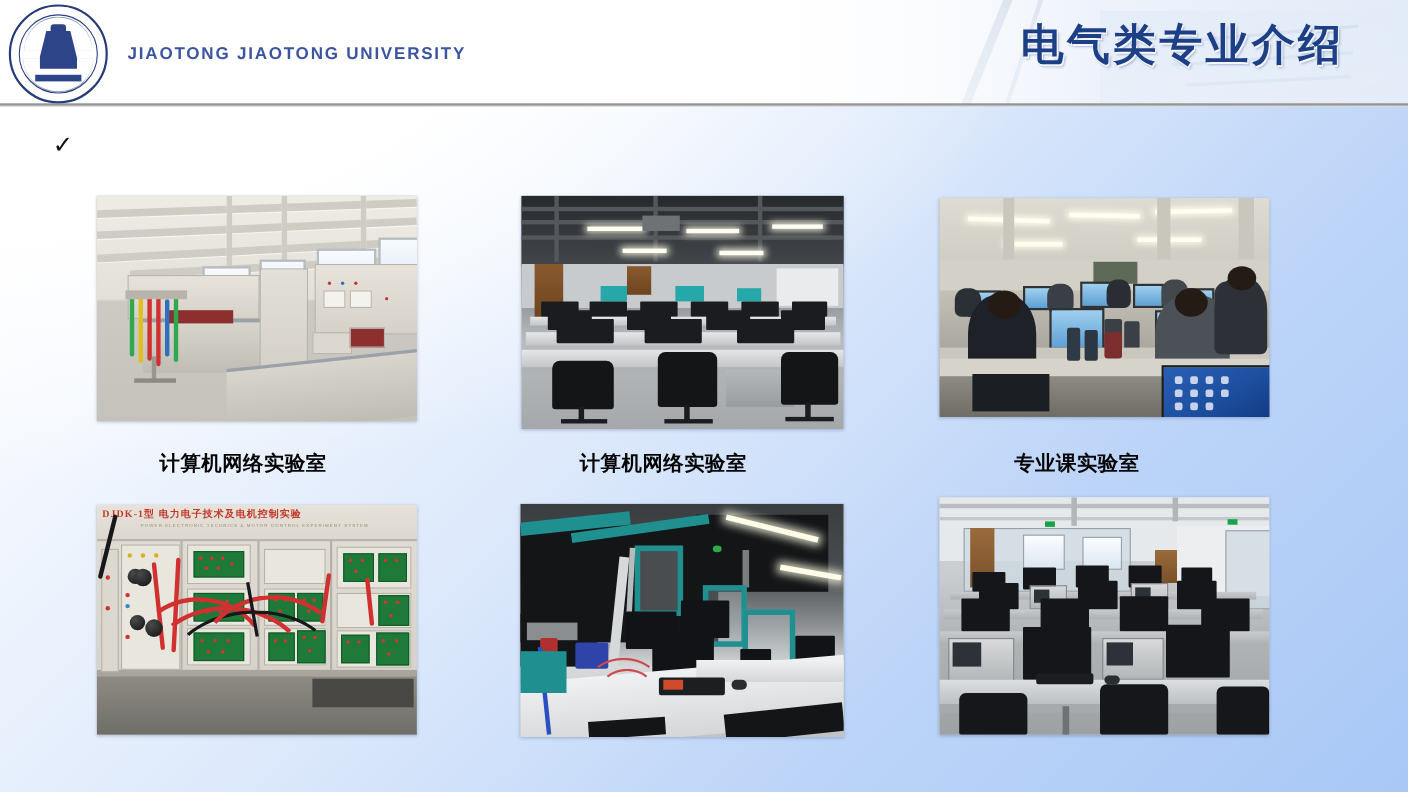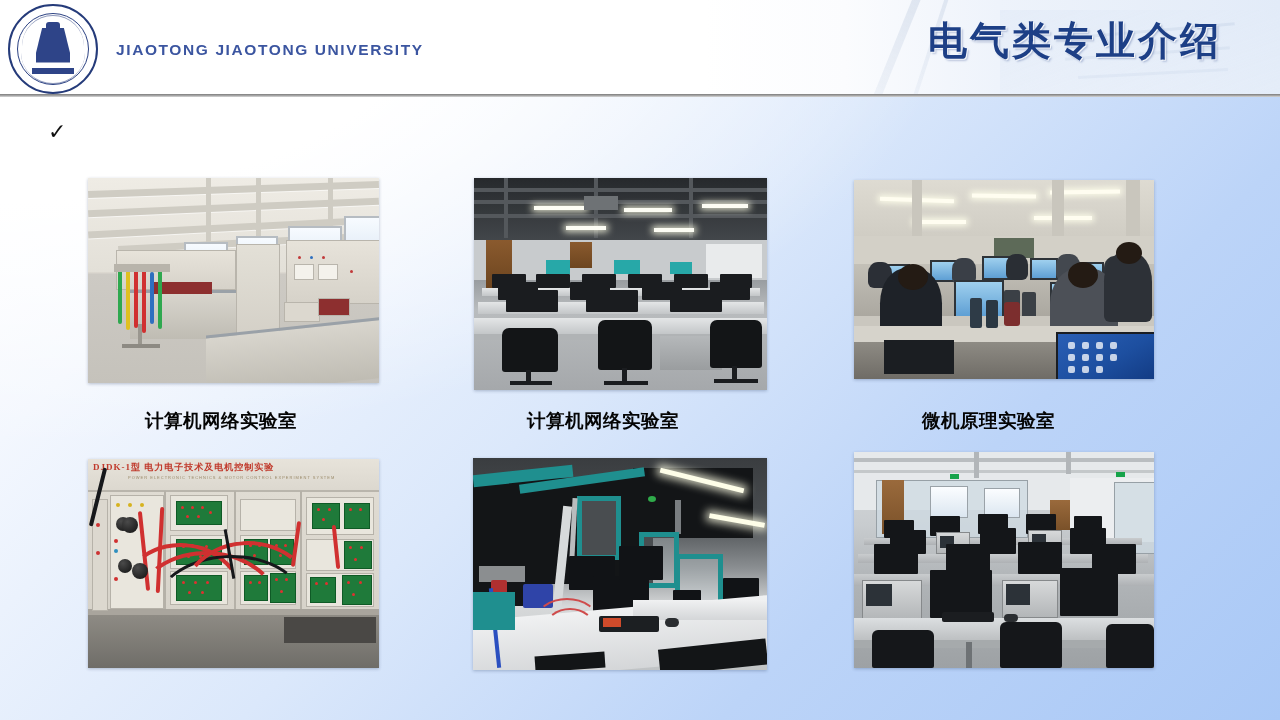--- a/index.html
+++ b/index.html
@@ -374,21 +374,21 @@
         <i class="ic" style="left:10px;top:20px;"></i>
           <i class="ic" style="left:24px;top:20px;"></i>
         <i class="ic" style="left:38px;top:20px;"></i>
           <i class="ic" style="left:52px;top:20px;"></i>
         <i class="ic" style="left:10px;top:32px;"></i>
           <i class="ic" style="left:24px;top:32px;"></i>
         <i class="ic" style="left:38px;top:32px;"></i>
       </div>
     </div>
   </div>
-  <div class="cap cap3">微机原理实验室</div>
+  <div class="cap cap3">专业课实验室</div>
 
   <div class="photo ph4">
     <div class="p4">
       <div class="top"></div>
       <div class="title">DJDK-1型  电力电子技术及电机控制实验</div>
       <div class="subt">POWER ELECTRONIC TECHNICS &amp; MOTOR CONTROL EXPERIMENT SYSTEM</div>
 
       <div style="position:absolute;left:76px;top:32px;width:2px;height:118px;background:#b5b1a8;"></div>
       <div style="position:absolute;left:146px;top:32px;width:2px;height:118px;background:#b5b1a8;"></div>
       <div style="position:absolute;left:212px;top:32px;width:2px;height:118px;background:#b5b1a8;"></div>

